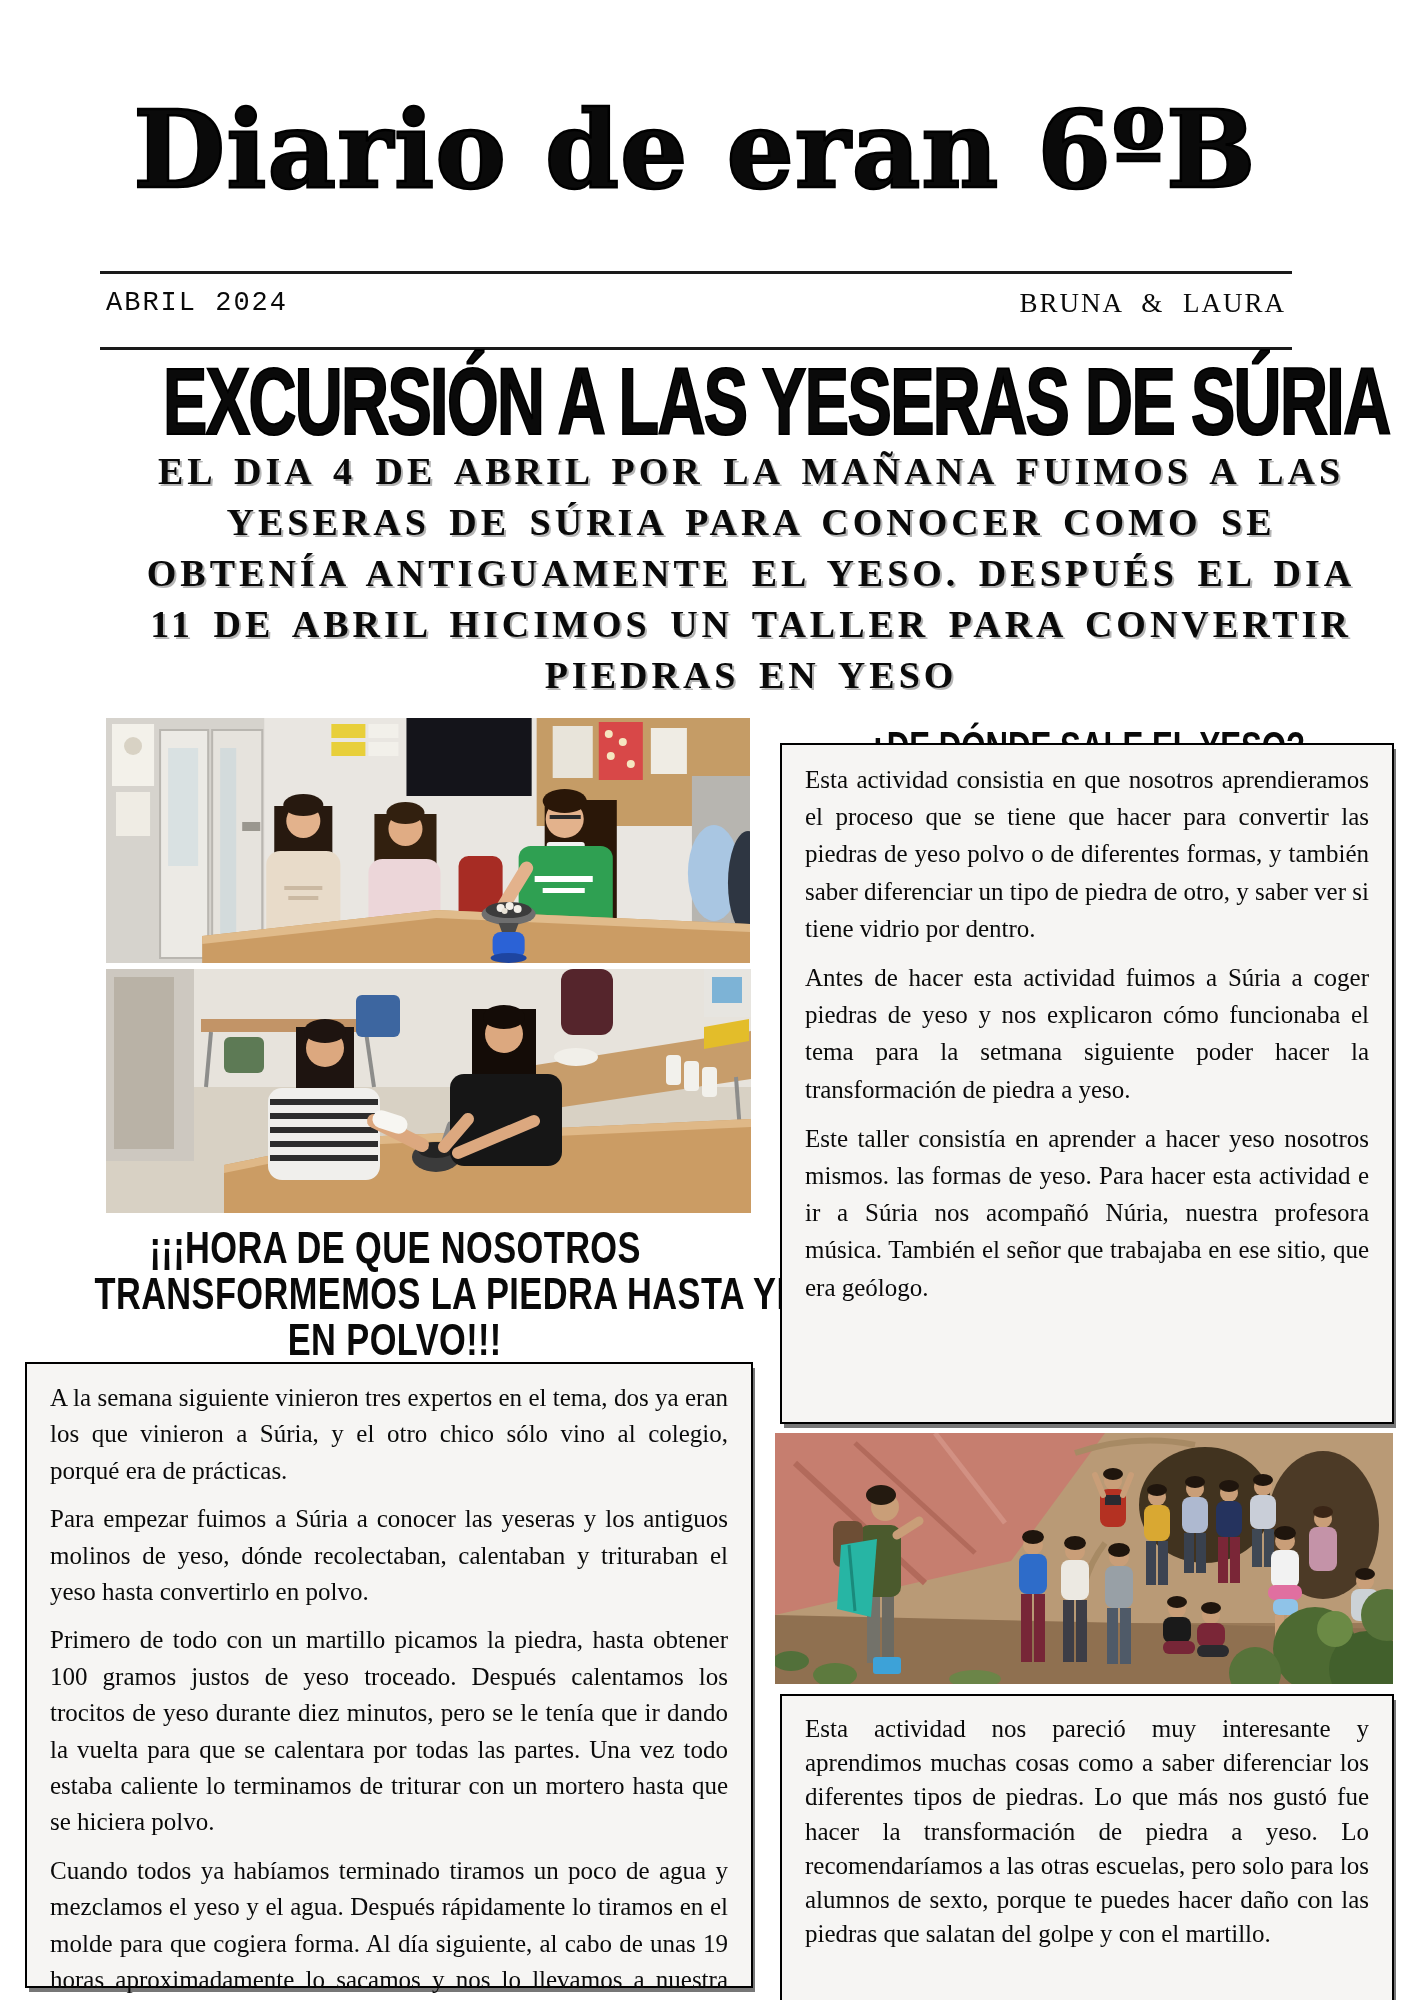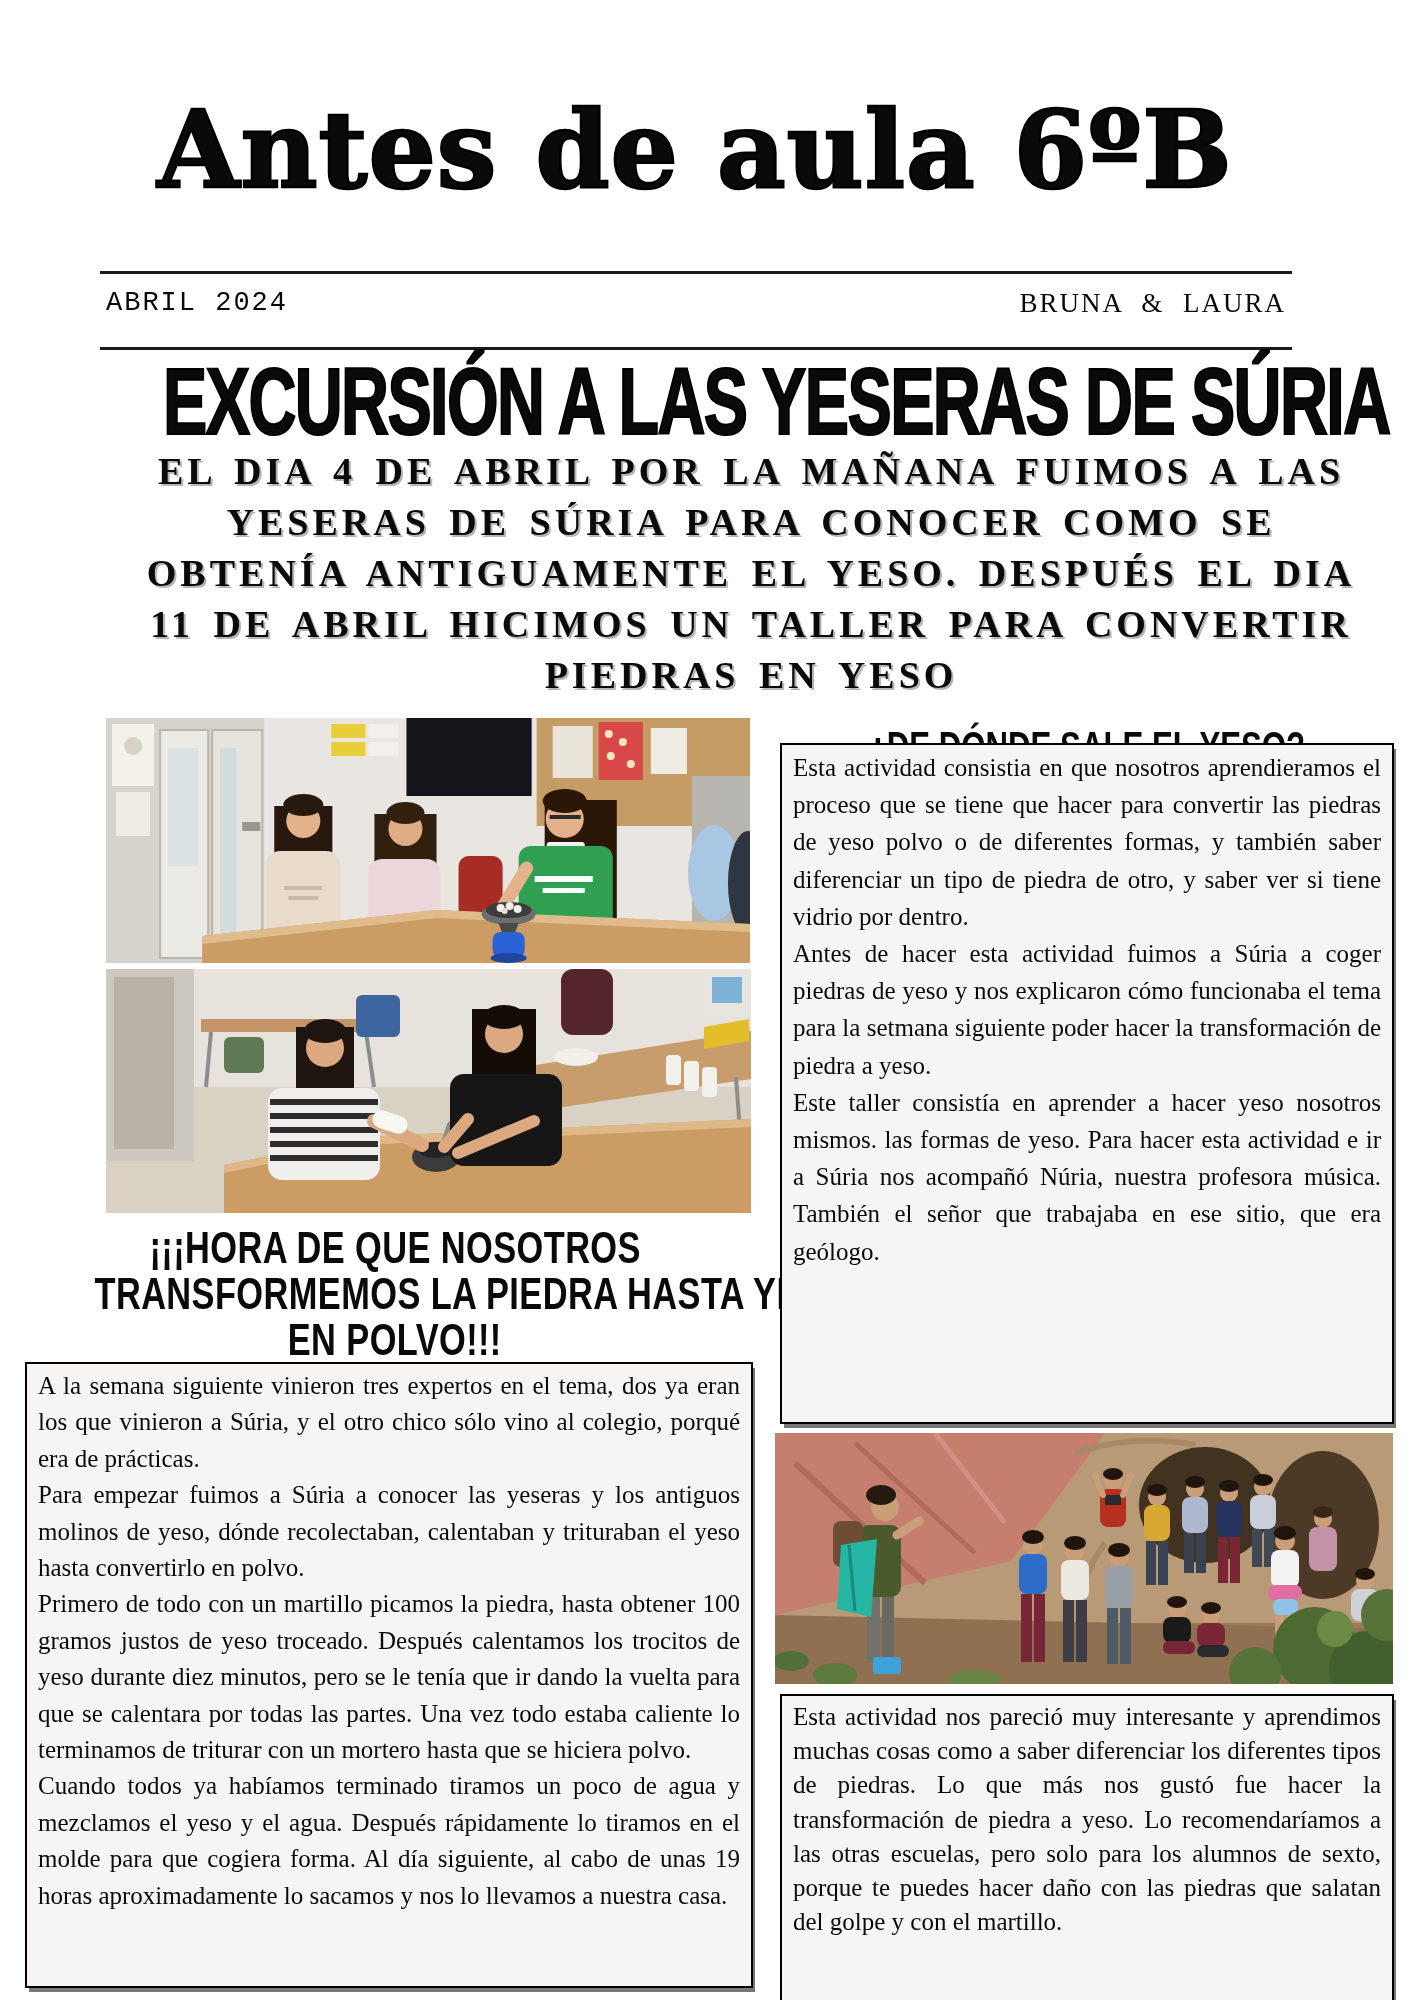--- a/index.html
+++ b/index.html
@@ -36,42 +36,42 @@
             font-weight:bold;transform-origin:center top;}
   .head-yeso{position:absolute;left:780px;top:722px;width:613px;}
   .head-yeso span{font-size:40px;transform:scale(0.78,1.08);}
   .head-hora{position:absolute;left:0px;top:1222px;width:790px;}
   .head-hora div{height:46px;}
   .head-hora span{font-size:43px;letter-spacing:0.5px;transform:scale(0.80,1.05);}
 
   
   .textbox{position:absolute;background:#f6f5f3;border:2px solid #000;
            box-shadow:3px 5px 0 -1px #777;padding:4px 11px 8px 11px;box-sizing:border-box;}
-  .textbox p{margin:0;text-align:justify;font-size:25px;}
+  .textbox p{margin:12px;text-align:justify;font-size:25px;}
   .box-left{left:25px;top:1362px;width:728px;height:626px;}
   .box-left p{line-height:36.4px;}
   .box-gypsum{left:780px;top:743px;width:614px;height:681px;}
   .box-gypsum p{line-height:37.2px;}
   .box-conclusion{left:780px;top:1694px;width:614px;height:341px;}
   .box-conclusion p{line-height:34.2px;}
 
   
   .photo{position:absolute;}
   .photo svg{display:block;width:100%;height:100%;}
   .photo1{left:106px;top:718px;width:644px;height:245px;}
   .photo2{left:106px;top:969px;width:645px;height:244px;}
   .photo3{left:775px;top:1433px;width:618px;height:251px;}
 </style>
 </head>
 <body>
 
 <div class="page">
 
   <div class="masthead">
-    <span>Antes de aula 6ºB</span>
+    <span>Diario de eran 6ºB</span>
   </div>
   <div class="rule rule-top"></div>
   <div class="dateline">
     <span class="date">ABRIL 2024</span>
     <span class="authors">BRUNA  &amp;  LAURA</span>
   </div>
   <div class="rule rule-bottom"></div>
 
   <div class="headline">
     <span>EXCURSIÓN A LAS YESERAS DE SÚRIA</span>

